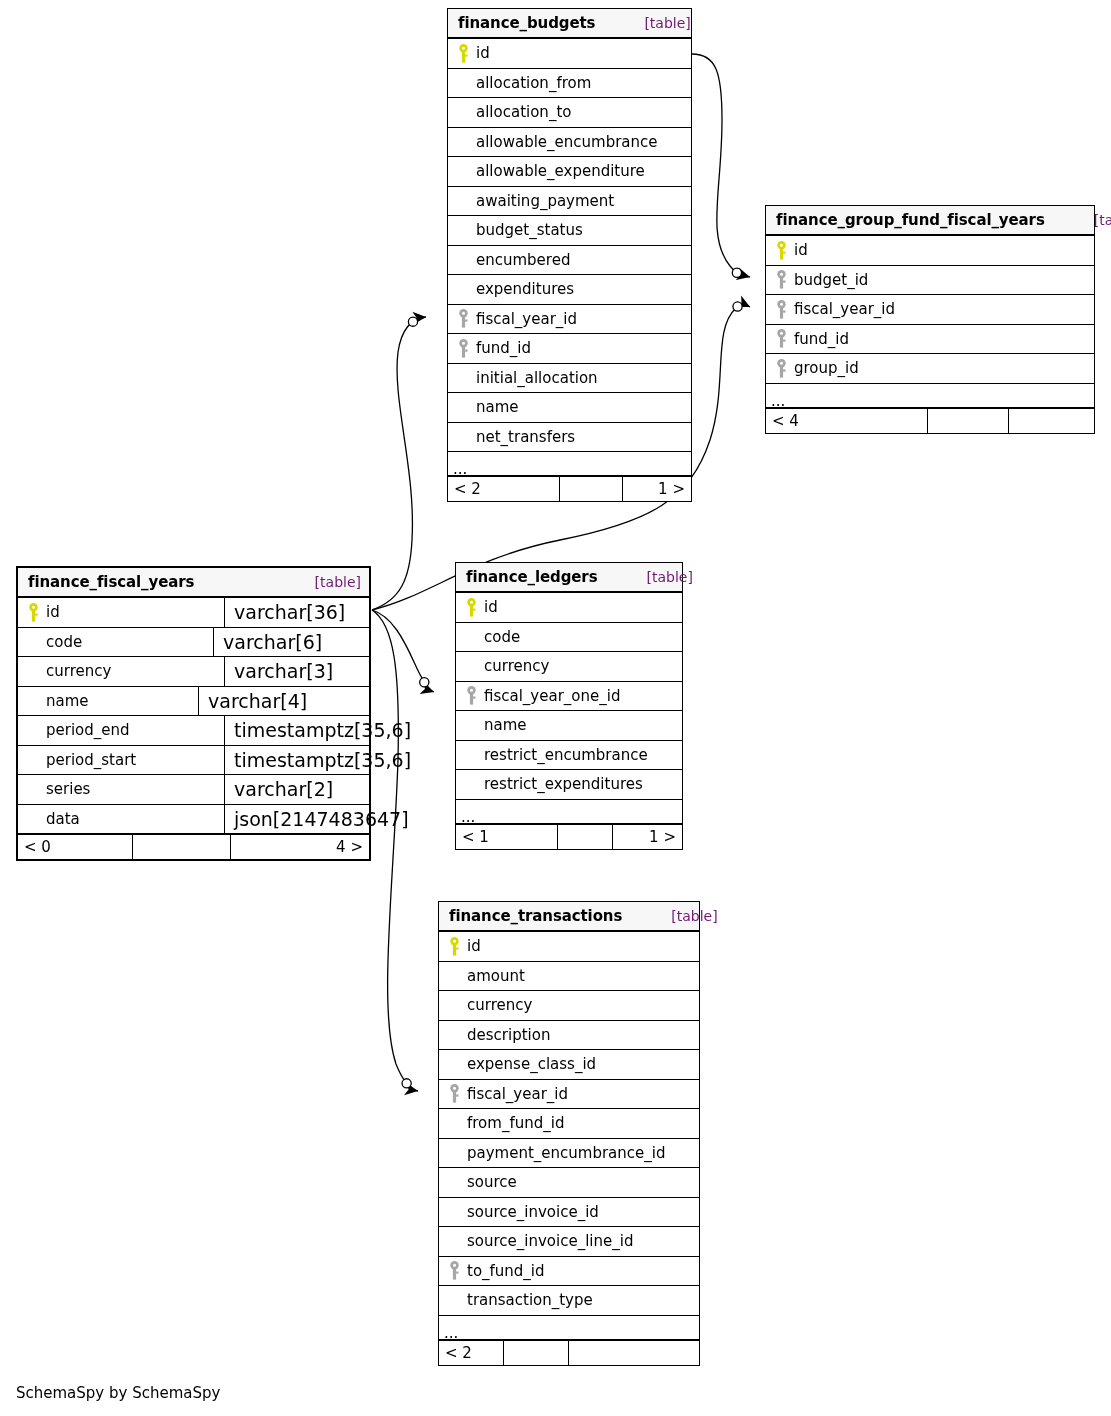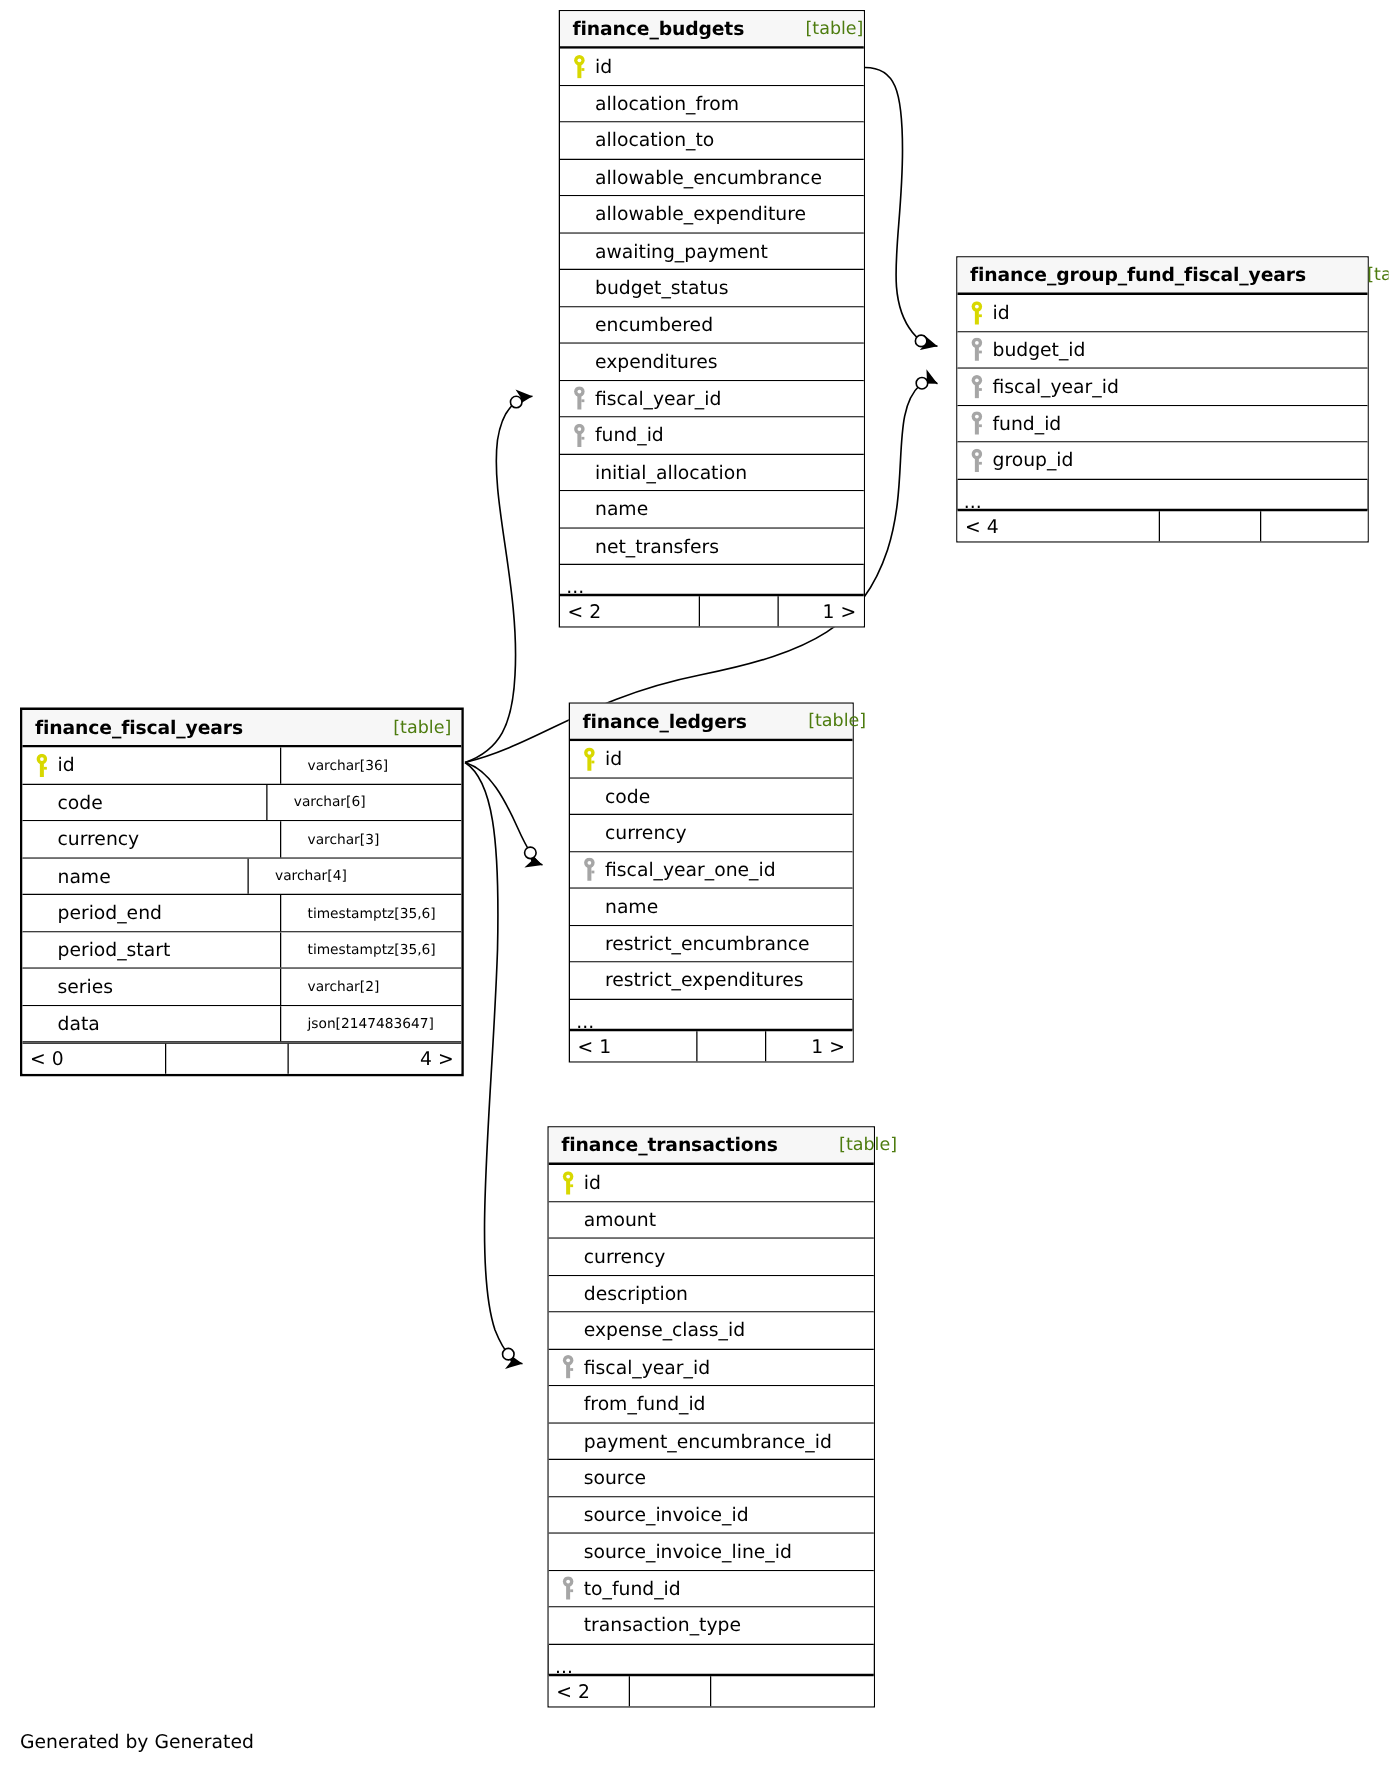--- a/index.html
+++ b/index.html
@@ -48,21 +48,21 @@
     white-space: nowrap;
     gap: 39px;
   }
   .tbl-name {
     font-weight: bold;
     font-size: 15px;
     letter-spacing: -0.1px;
   }
   .tbl-tag {
     font-size: 14px;
-    color: #4d7c0f;
+    color: #701a75;
     padding-left: 10px;
   }
   .col-row {
     display: flex;
     align-items: center;
     box-sizing: border-box;
     height: 29.5px;
     border-bottom: 1px solid #000000;
     background: #ffffff;
     white-space: nowrap;
@@ -73,22 +73,22 @@
     align-items: center;
     flex: 1 1 auto;
     min-width: 0;
     box-sizing: border-box;
     padding-left: 6px;
     overflow: hidden;
   }
   .col-type {
     flex: 0 0 auto;
     box-sizing: border-box;
-    padding-left: 21px;
-    font-size: 11px;
+    padding-left: 9px;
+    font-size: 19px;
     border-left: 1px solid #000000;
     height: 100%;
     display: flex;
     align-items: center;
   }
   .keyslot {
     flex: 0 0 auto;
     width: 18px;
     height: 20px;
     display: flex;
@@ -611,14 +611,14 @@
         </div>
         <div class="ellipsis-row">...</div>
         <div class="foot-row" style="border-top: 1px solid rgb(0, 0, 0);">
           <div class="foot-cell" style="width:25%">&lt; 2</div>
           <div class="foot-cell" style="width:25%"></div>
           <div class="foot-cell right" style="width:50%"></div>
         </div>
       </div>
     </div>
 
-  <div class="caption">Generated by Generated</div>
+  <div class="caption">SchemaSpy by SchemaSpy</div>
 </div>
 
 </body></html>

